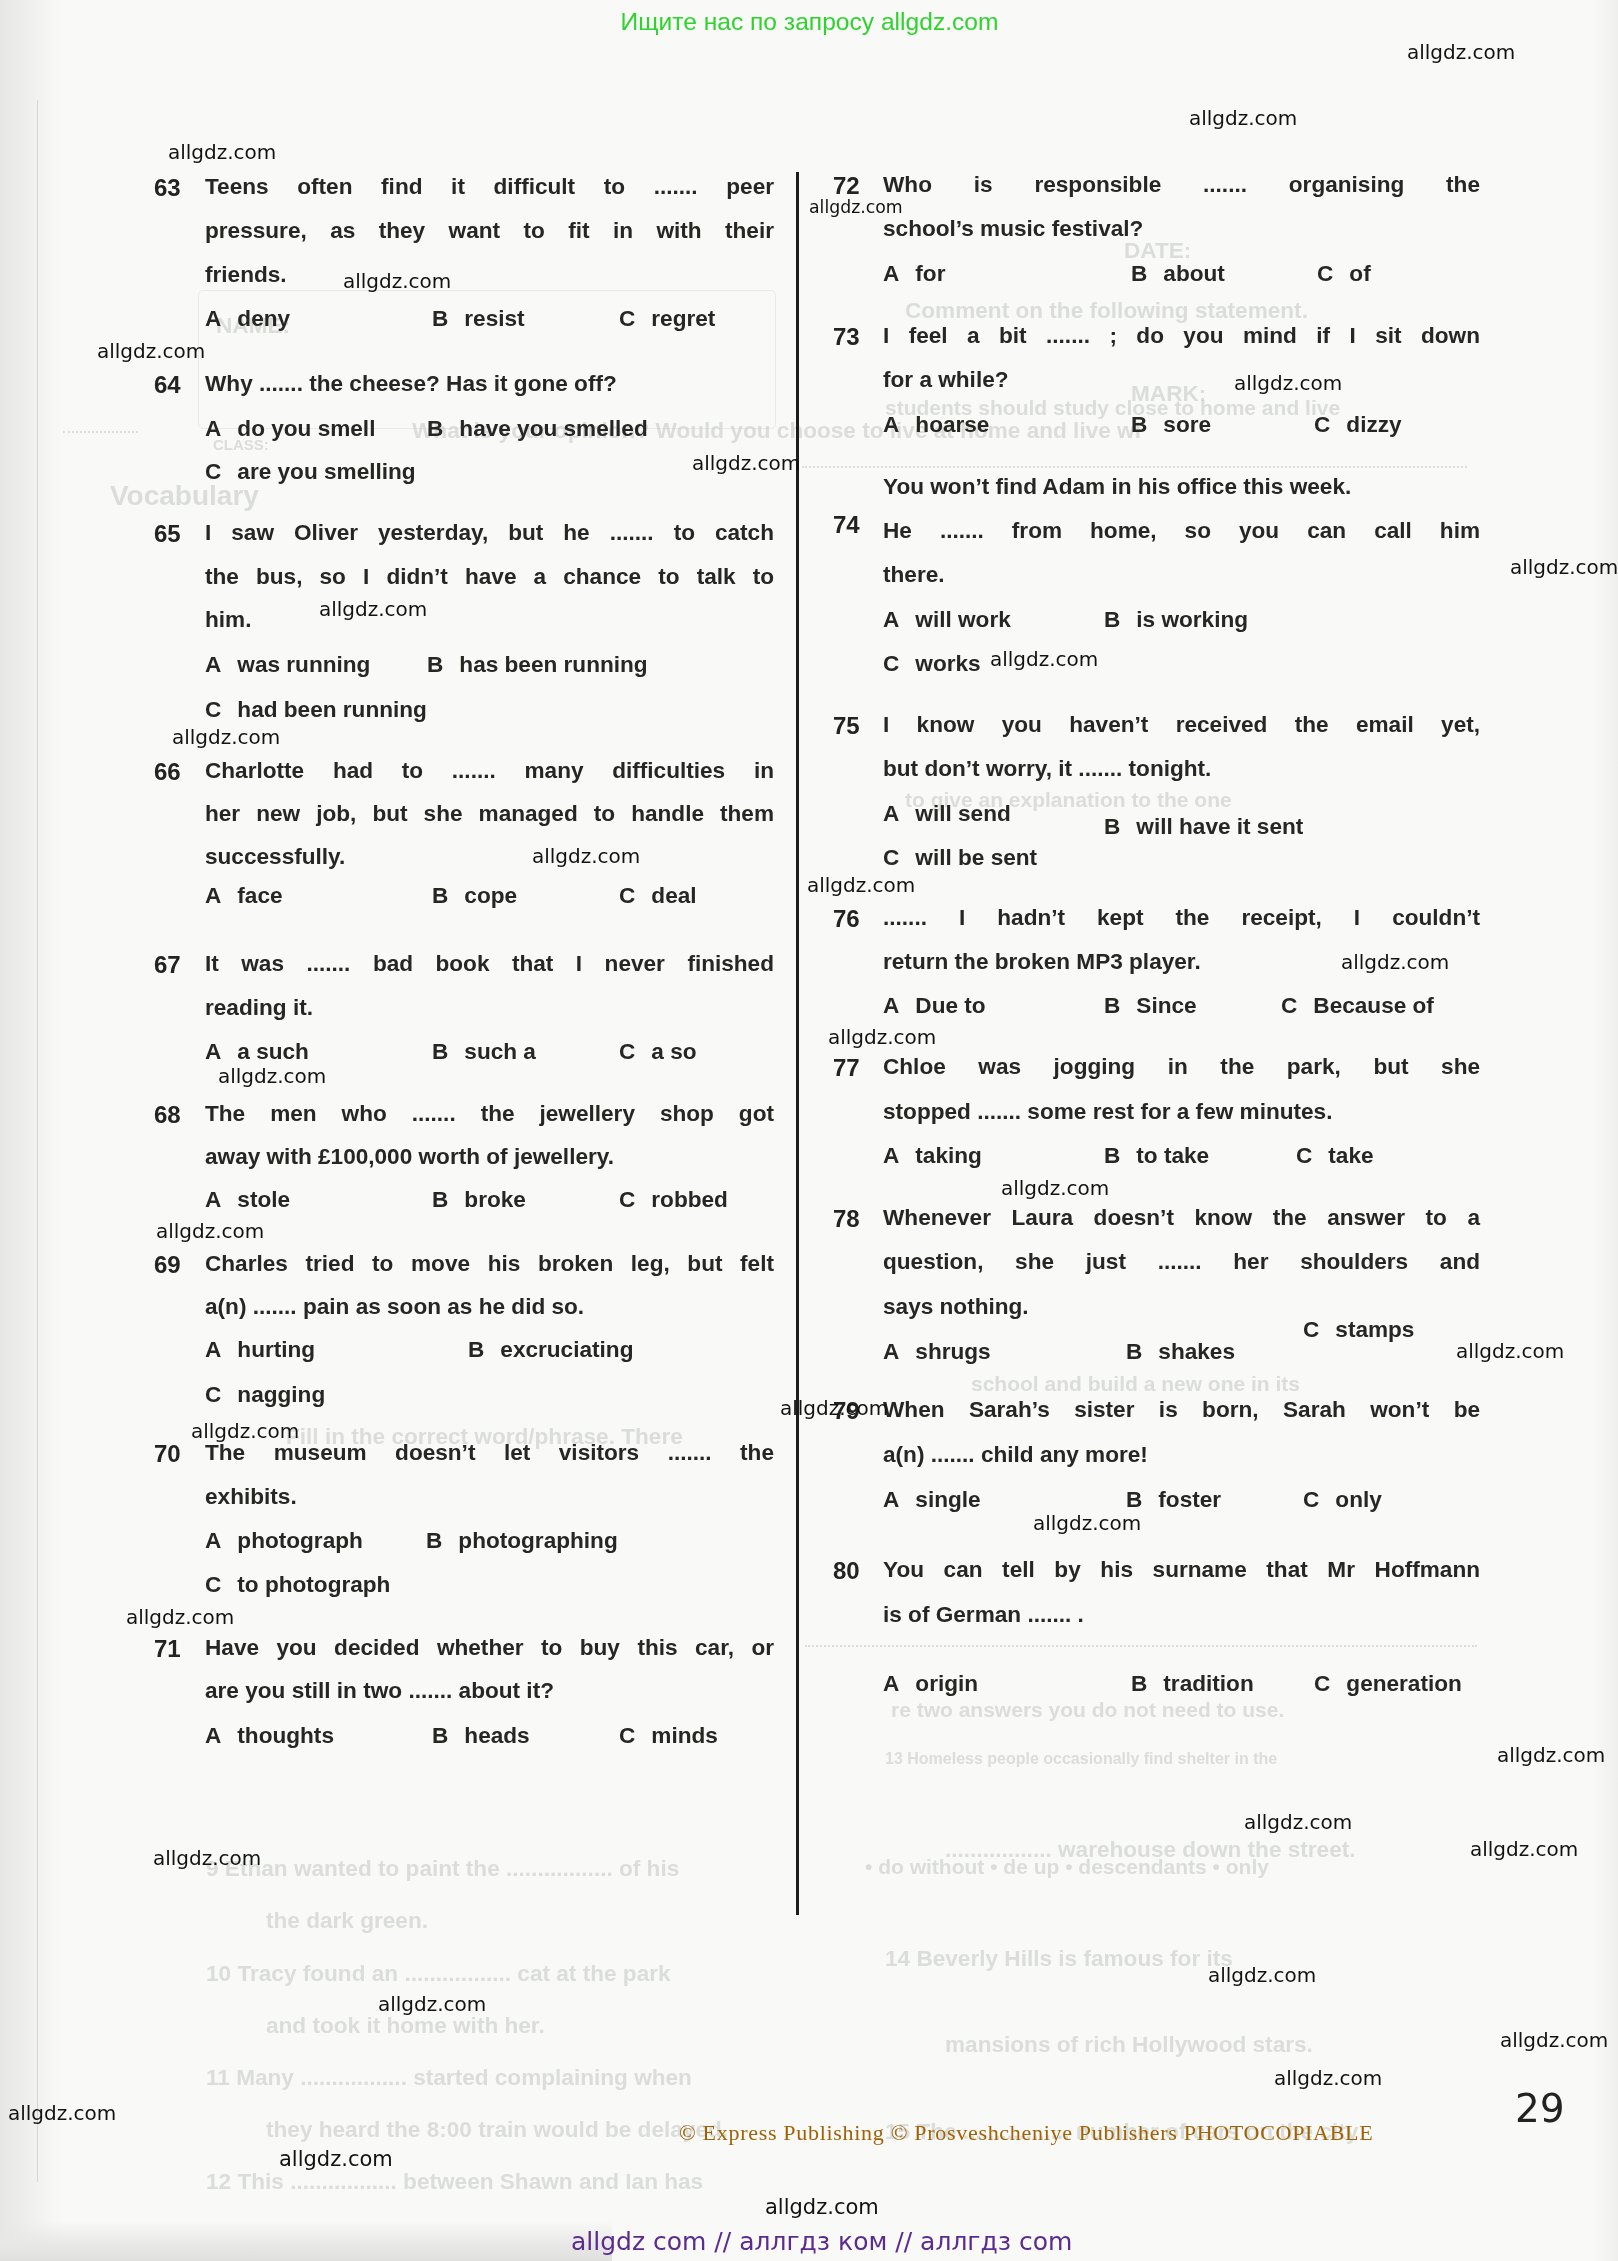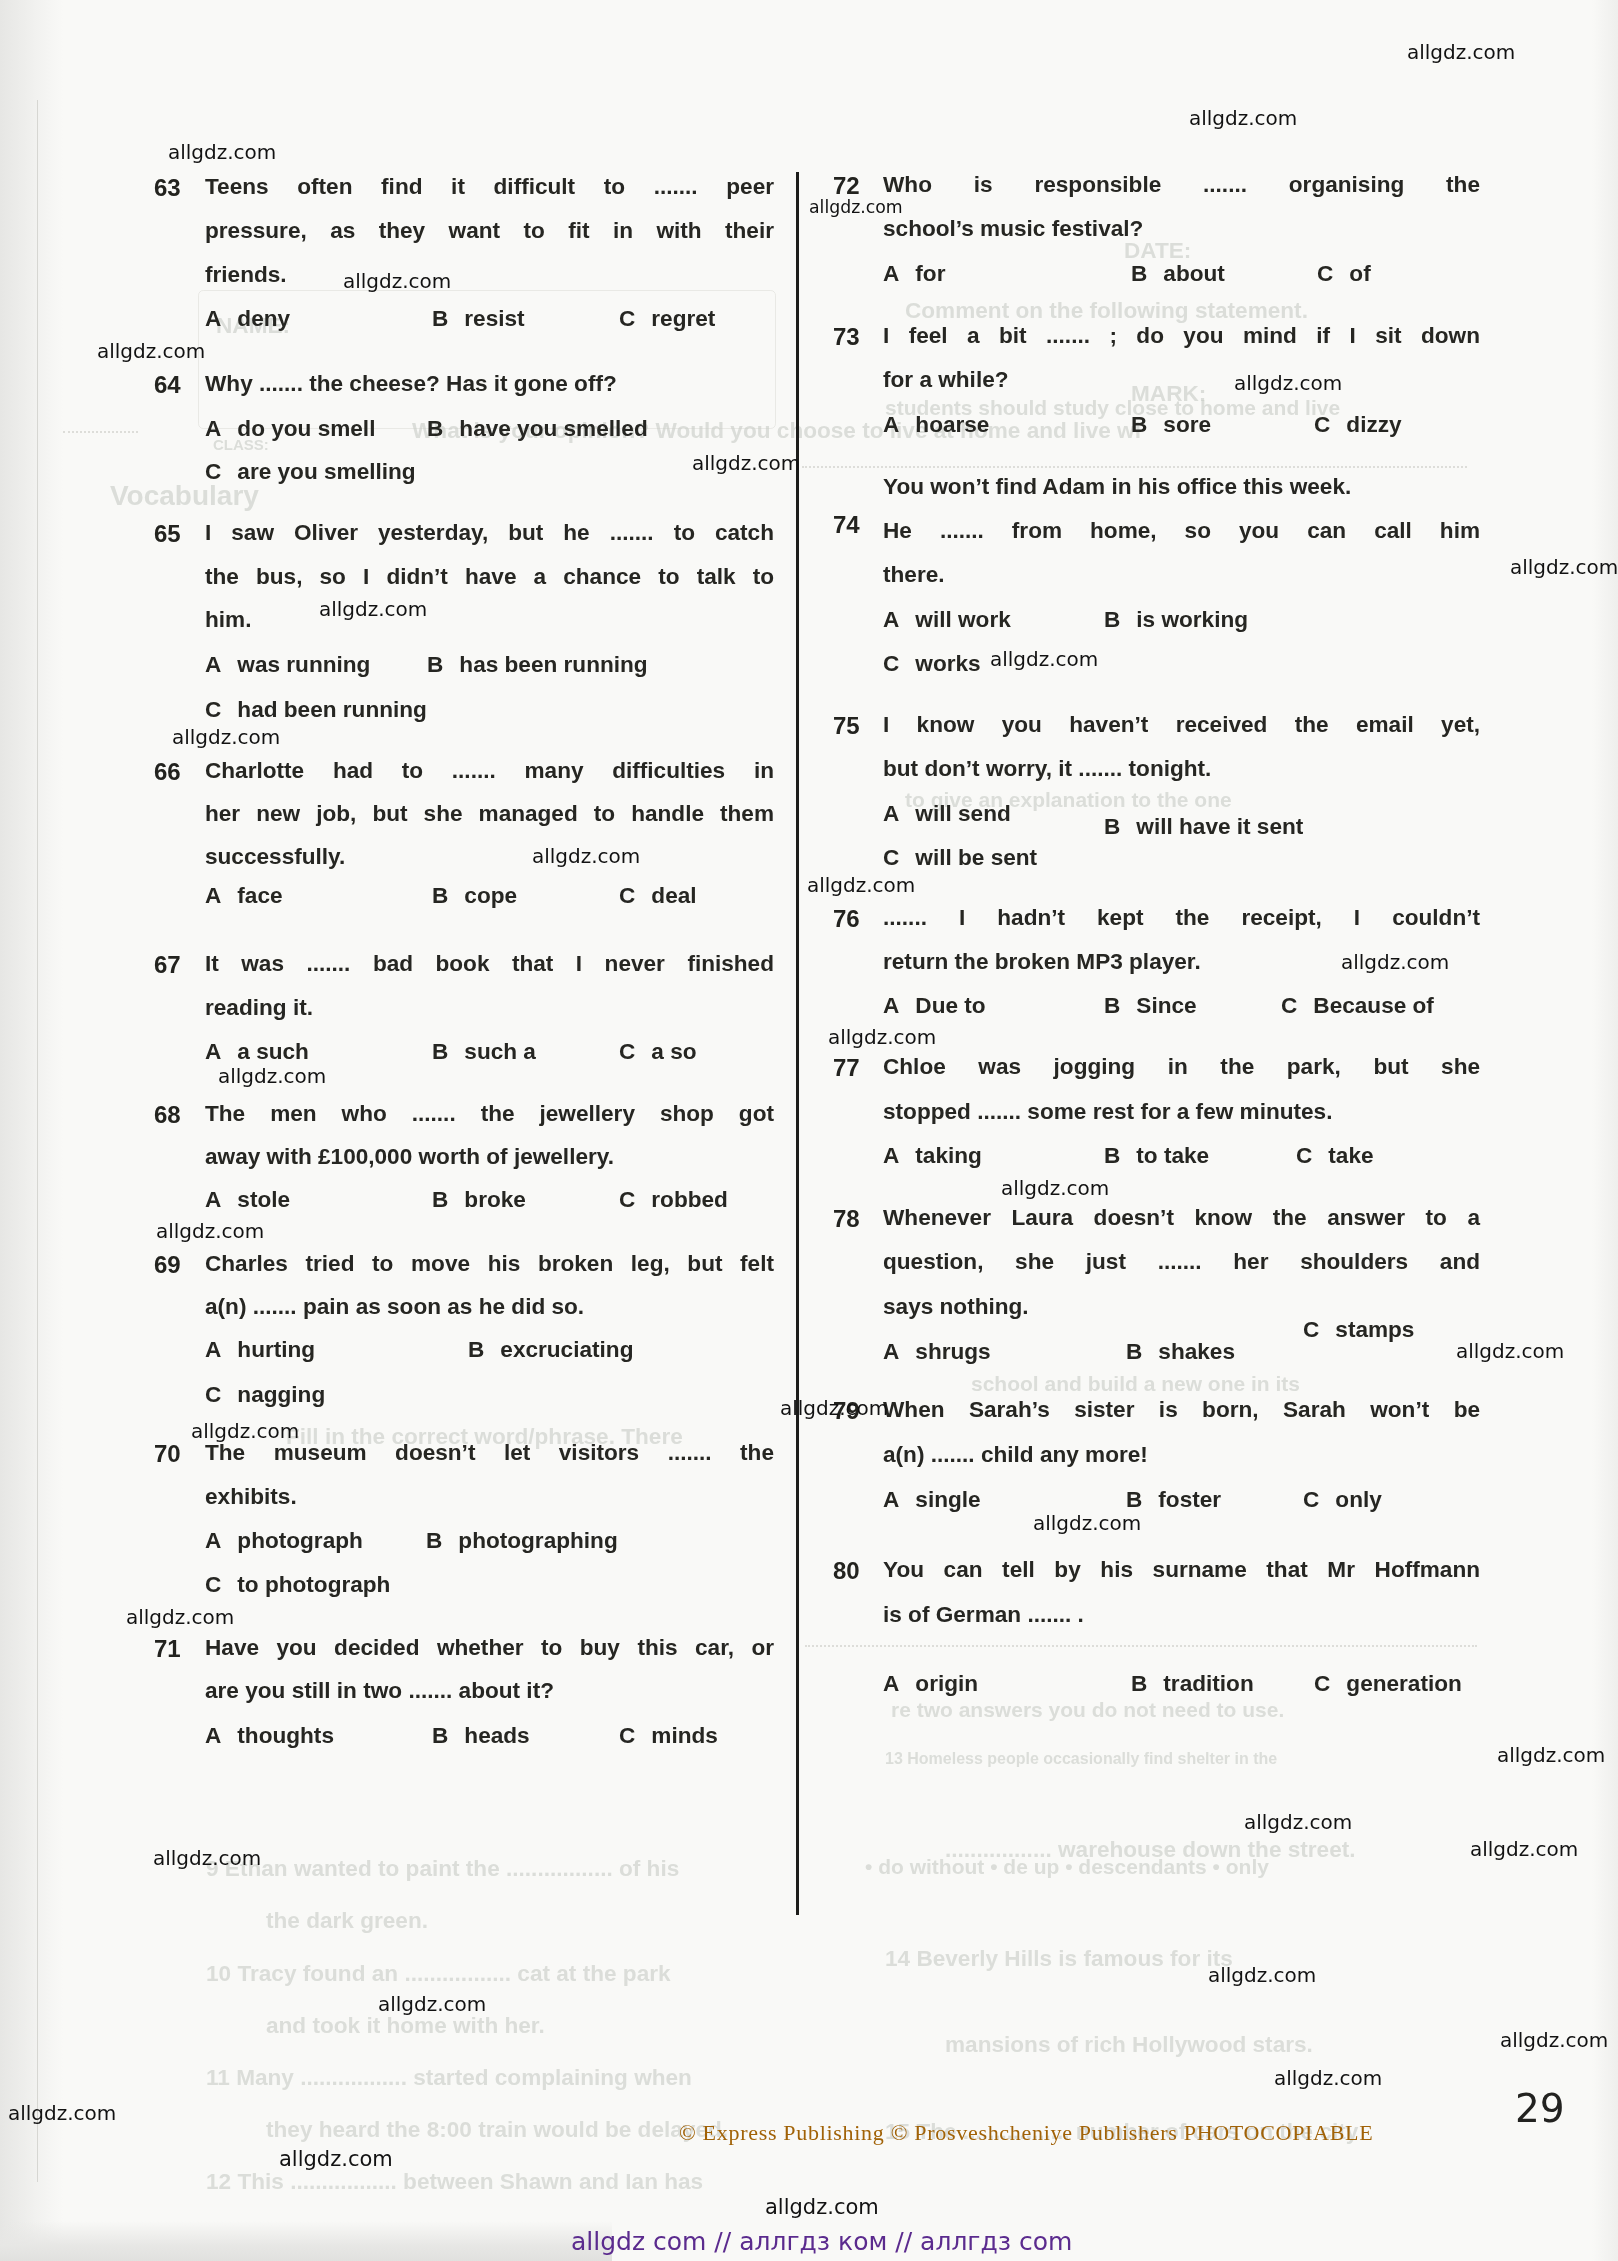--- a/index.html
+++ b/index.html
@@ -80,20 +80,21 @@
       <div class="ghost" style="left: 206px; top: 1856px; width: 572px; font-size: 22.6px;">9    Ethan wanted to paint the ................. of his</div>
       <div class="ghost" style="left: 266px; top: 1908px; width: 333px; font-size: 22.6px;">the dark green.</div>
       <div class="ghost" style="left: 206px; top: 1961px; width: 572px; font-size: 22.6px;">10   Tracy found an ................. cat at the park</div>
       <div class="ghost" style="left: 266px; top: 2013px; width: 373px; font-size: 22.6px;">and took it home with her.</div>
       <div class="ghost" style="left: 206px; top: 2065px; width: 585px; font-size: 22.6px;">11   Many ................. started complaining when</div>
       <div class="ghost" style="left: 266px; top: 2117px; width: 546px; font-size: 22.6px;">they heard the 8:00 train would be delayed.</div>
       <div class="ghost" style="left: 206px; top: 2169px; width: 585px; font-size: 22.6px;">12   This ................. between Shawn and Ian has</div>
       <div class="ghost" style="left: 885px; top: 396px; width: 599px; font-size: 21px;">students should study close to home and live</div>
     </div>
 
+  <div class="promo">Ищите нас по запросу allgdz.com</div>
 
   <div class="divider"></div>
 
   <div id="q-layer">
       <div class="qnum" style="left: 154px; top: 174px;">63</div>
       <div class="ln j" style="left: 205px; top: 174px; width: 569px;">Teens often find it difficult to ....... peer</div>
       <div class="ln j" style="left: 205px; top: 218px; width: 569px;">pressure, as they want to fit in with their</div>
       <div class="ln" style="left: 205px; top: 262px; width: 569px;">friends.</div>
       <div class="ans" style="left: 205px; top: 306px;"><b>A</b><span>deny</span></div>
       <div class="ans" style="left: 432px; top: 306px;"><b>B</b><span>resist</span></div>

